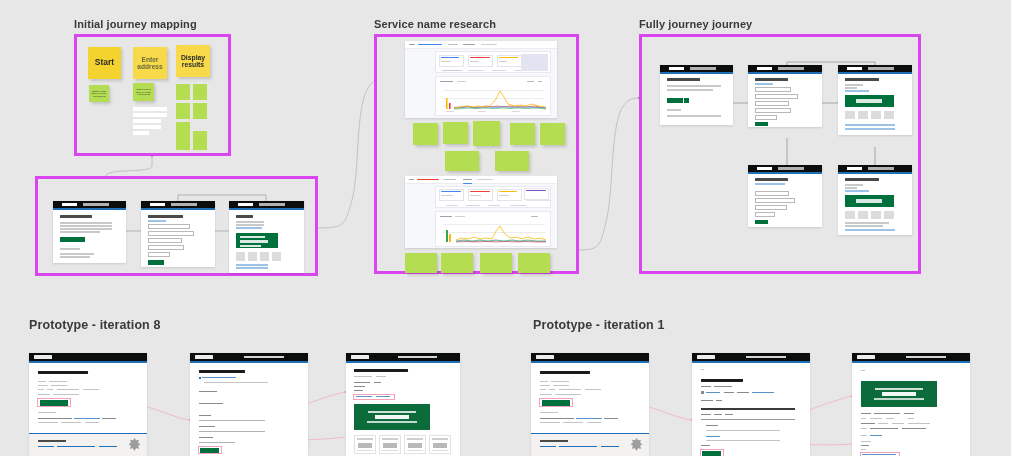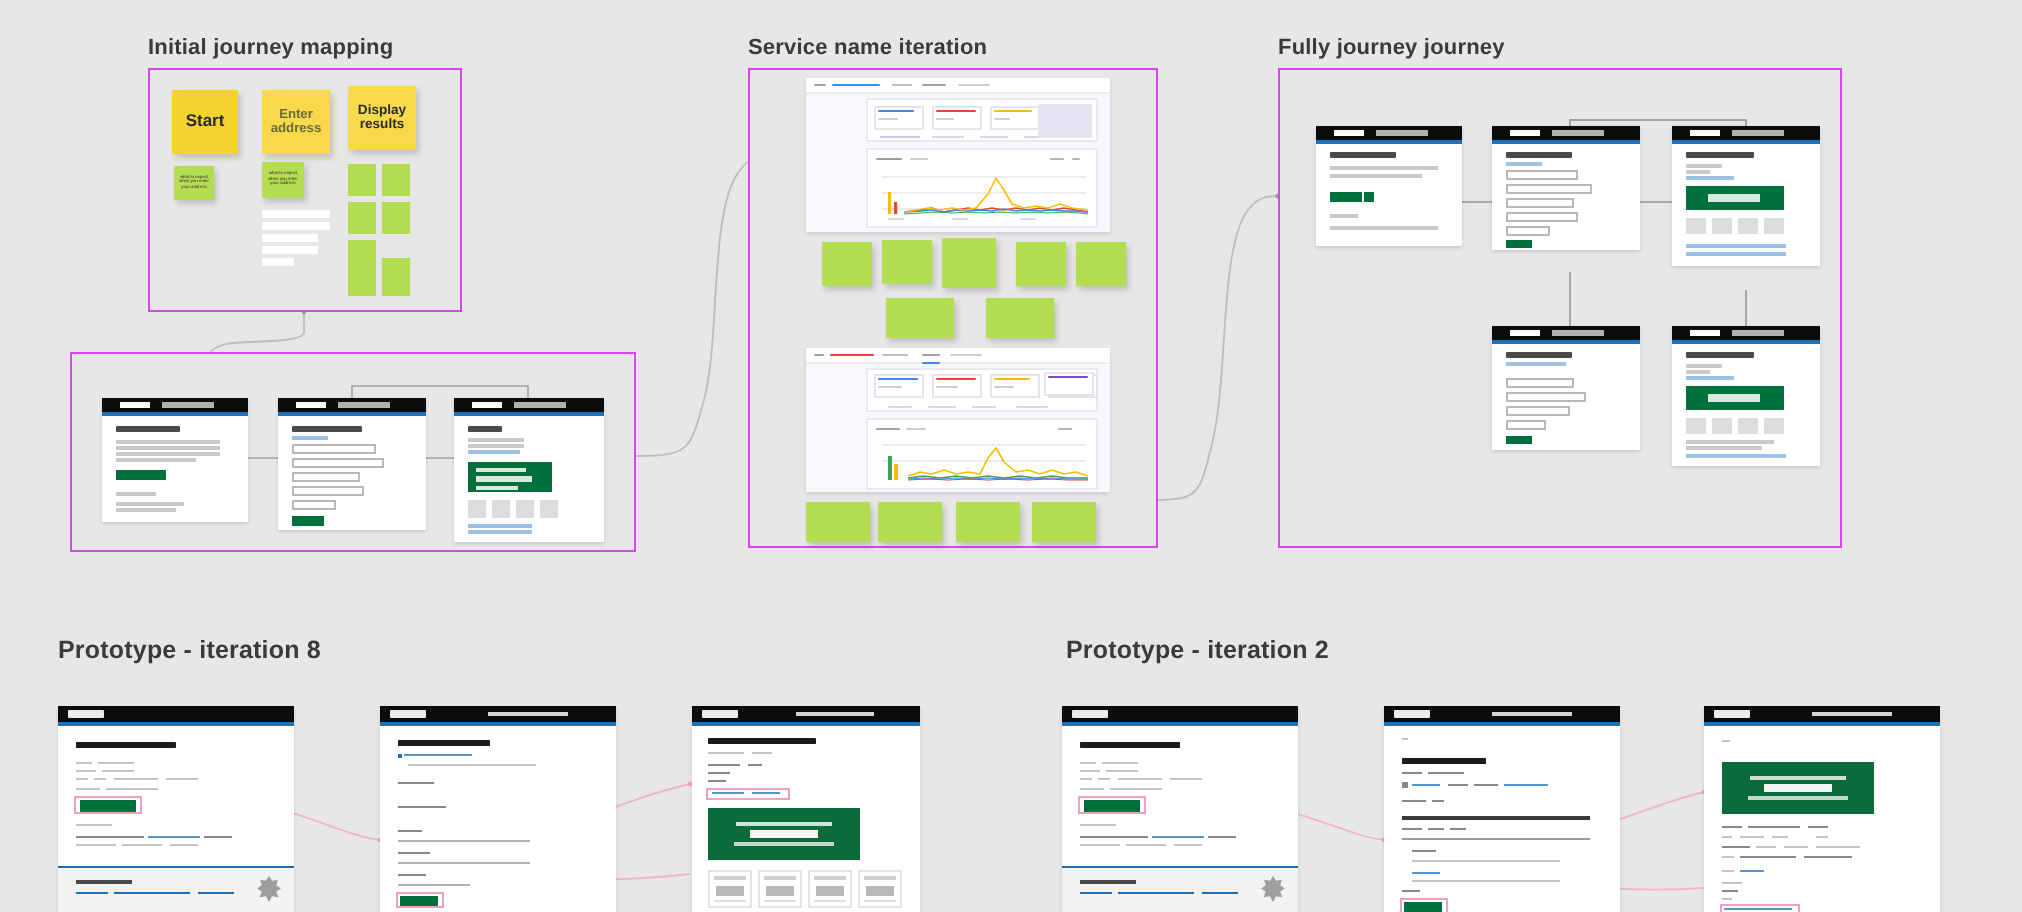--- a/index.html
+++ b/index.html
@@ -13,21 +13,21 @@
 
   
   .sec-title{
     position:absolute; font-size:11px; font-weight:700; color:#3a3a3a;
     letter-spacing:.1px; white-space:nowrap;
   }
   .sec-title.big{ font-size:12.5px; }
 
   
   .frame{
-    position:absolute; border:1px solid #d946ef; background:#e7e7e7;
+    position:absolute; border:3px solid #d946ef; background:#e7e7e7;
   }
 
   
   .note{
     position:absolute; box-shadow:1.5px 2px 3px rgba(0,0,0,.17);
     display:flex; align-items:center; justify-content:center; text-align:center;
     overflow:hidden; line-height:1.08;
   }
   .note.yellow{ background:#f5d32e; }
   .note.yellow.pale{ background:#f7d94a; }
@@ -234,21 +234,21 @@
       </div>
       <div class="tile" style="left:7px; top:51px; width:9px; height:9px;"></div>
       <div class="tile" style="left:19px;top:51px; width:9px; height:9px;"></div>
       <div class="tile" style="left:31px;top:51px; width:9px; height:9px;"></div>
       <div class="tile" style="left:43px;top:51px; width:9px; height:9px;"></div>
       <div class="lnk" style="left:7px; top:63px; width:32px;"></div>
       <div class="lnk" style="left:7px; top:66px; width:32px;"></div>
     </div>
   </div>
 
-  <div class="sec-title" style="left:374px; top:18px;">Service name iteration</div>
+  <div class="sec-title" style="left:374px; top:18px;">Service name research</div>
 
   <div class="frame" style="left:374px; top:34px; width:205px; height:240px;">
 
     <div class="gs" style="left:28px; top:4px; width:152px; height:77px;">
       <div class="top">
         <span class="txtline" style="left:4px; top:3px; width:6px; background:#9aa0a6;"></span>
         <span class="txtline" style="left:13px; top:3px; width:24px; background:#4285f4;"></span>
         <span class="txtline" style="left:43px; top:3px; width:10px; background:#bdbdbd;"></span>
         <span class="txtline" style="left:58px; top:3px; width:12px; background:#9aa0a6;"></span>
         <span class="txtline" style="left:76px; top:3px; width:16px; background:#cfcfcf;"></span>
@@ -561,21 +561,21 @@
       <span class="tv"></span>
       <span class="tb"></span>
     </div>
     <div class="ptile" style="left:83px; top:82px; width:22px; height:19px;">
       <span class="tt"></span>
       <span class="tv"></span>
       <span class="tb"></span>
     </div>
   </div>
 
-  <div class="sec-title big" style="left:533px; top:318px;">Prototype - iteration 2</div>
+  <div class="sec-title big" style="left:533px; top:318px;">Prototype - iteration 1</div>
 
   <div class="pt" style="left:531px; top:353px; width:118px; height:103px;">
     <div class="pbar">
       <span class="crown"></span>
     </div>
     <div class="pblue"></div>
     <div class="ph" style="left:9px; top:18px; width:50px;"></div>
     <div class="pl" style="left:9px; top:28px; width:8px;"></div>
     <div class="pl" style="left:20px; top:28px; width:18px;"></div>
     <div class="pl" style="left:9px; top:32px; width:10px;"></div>

